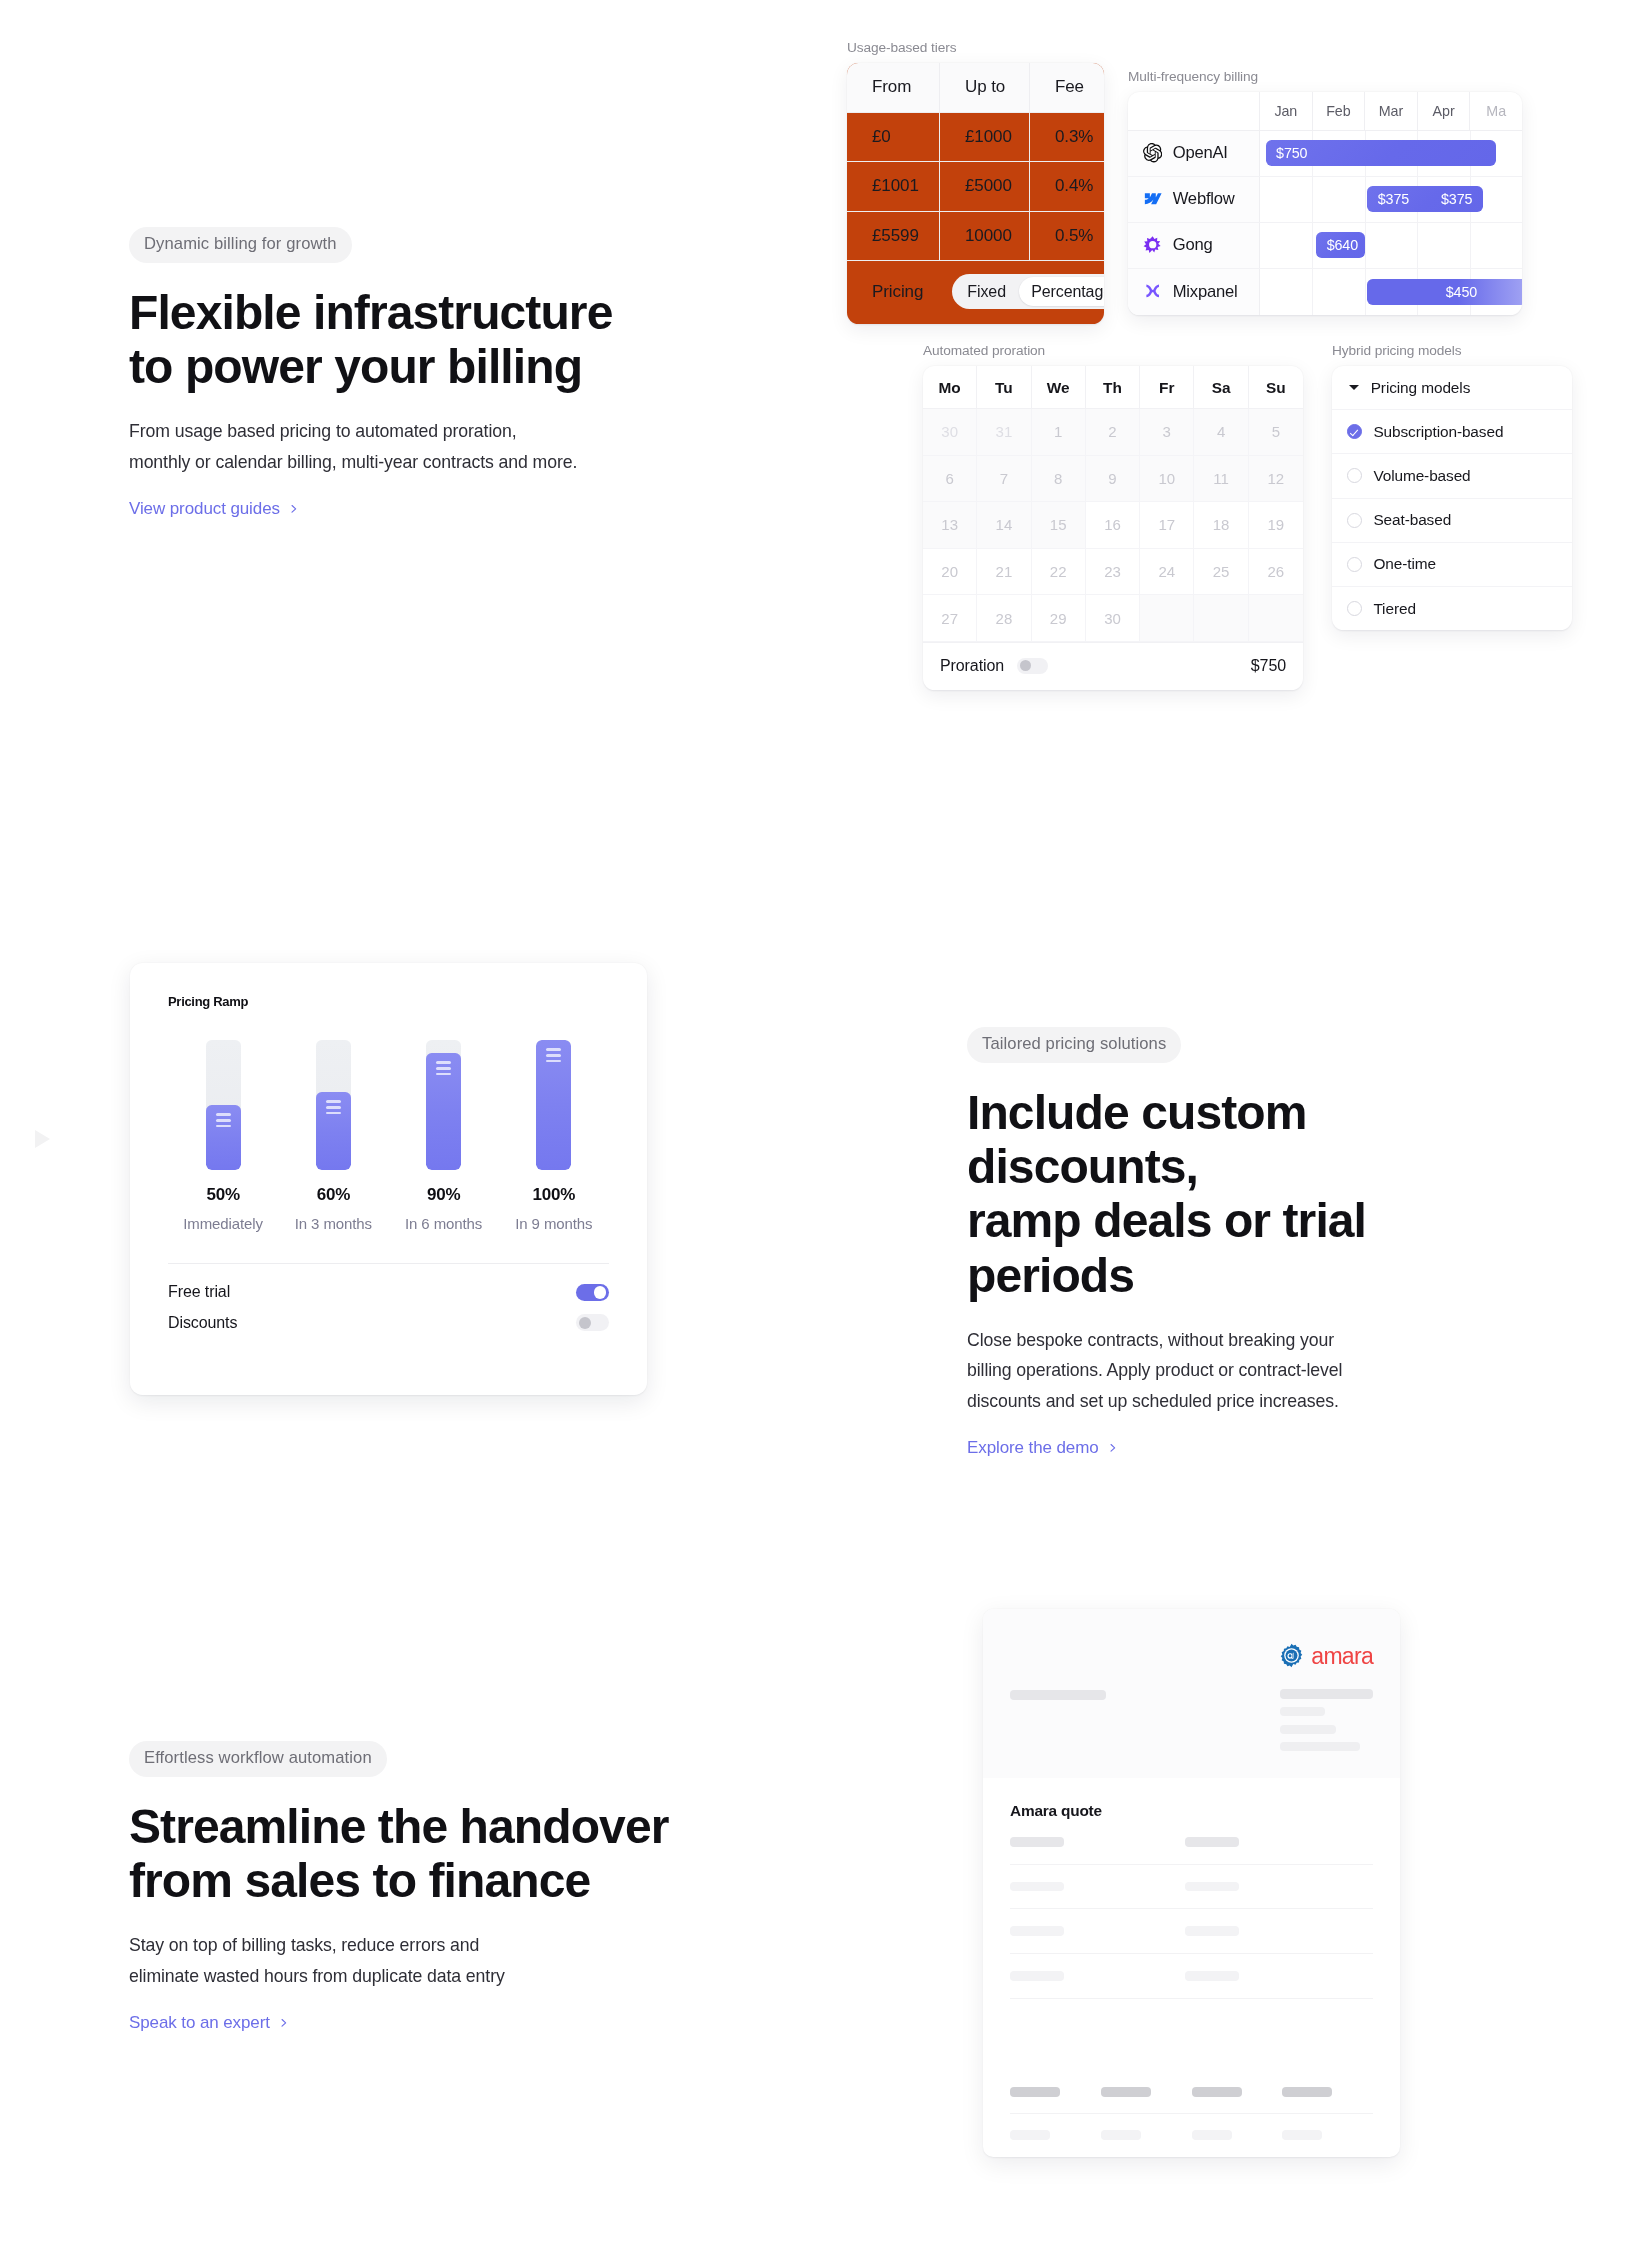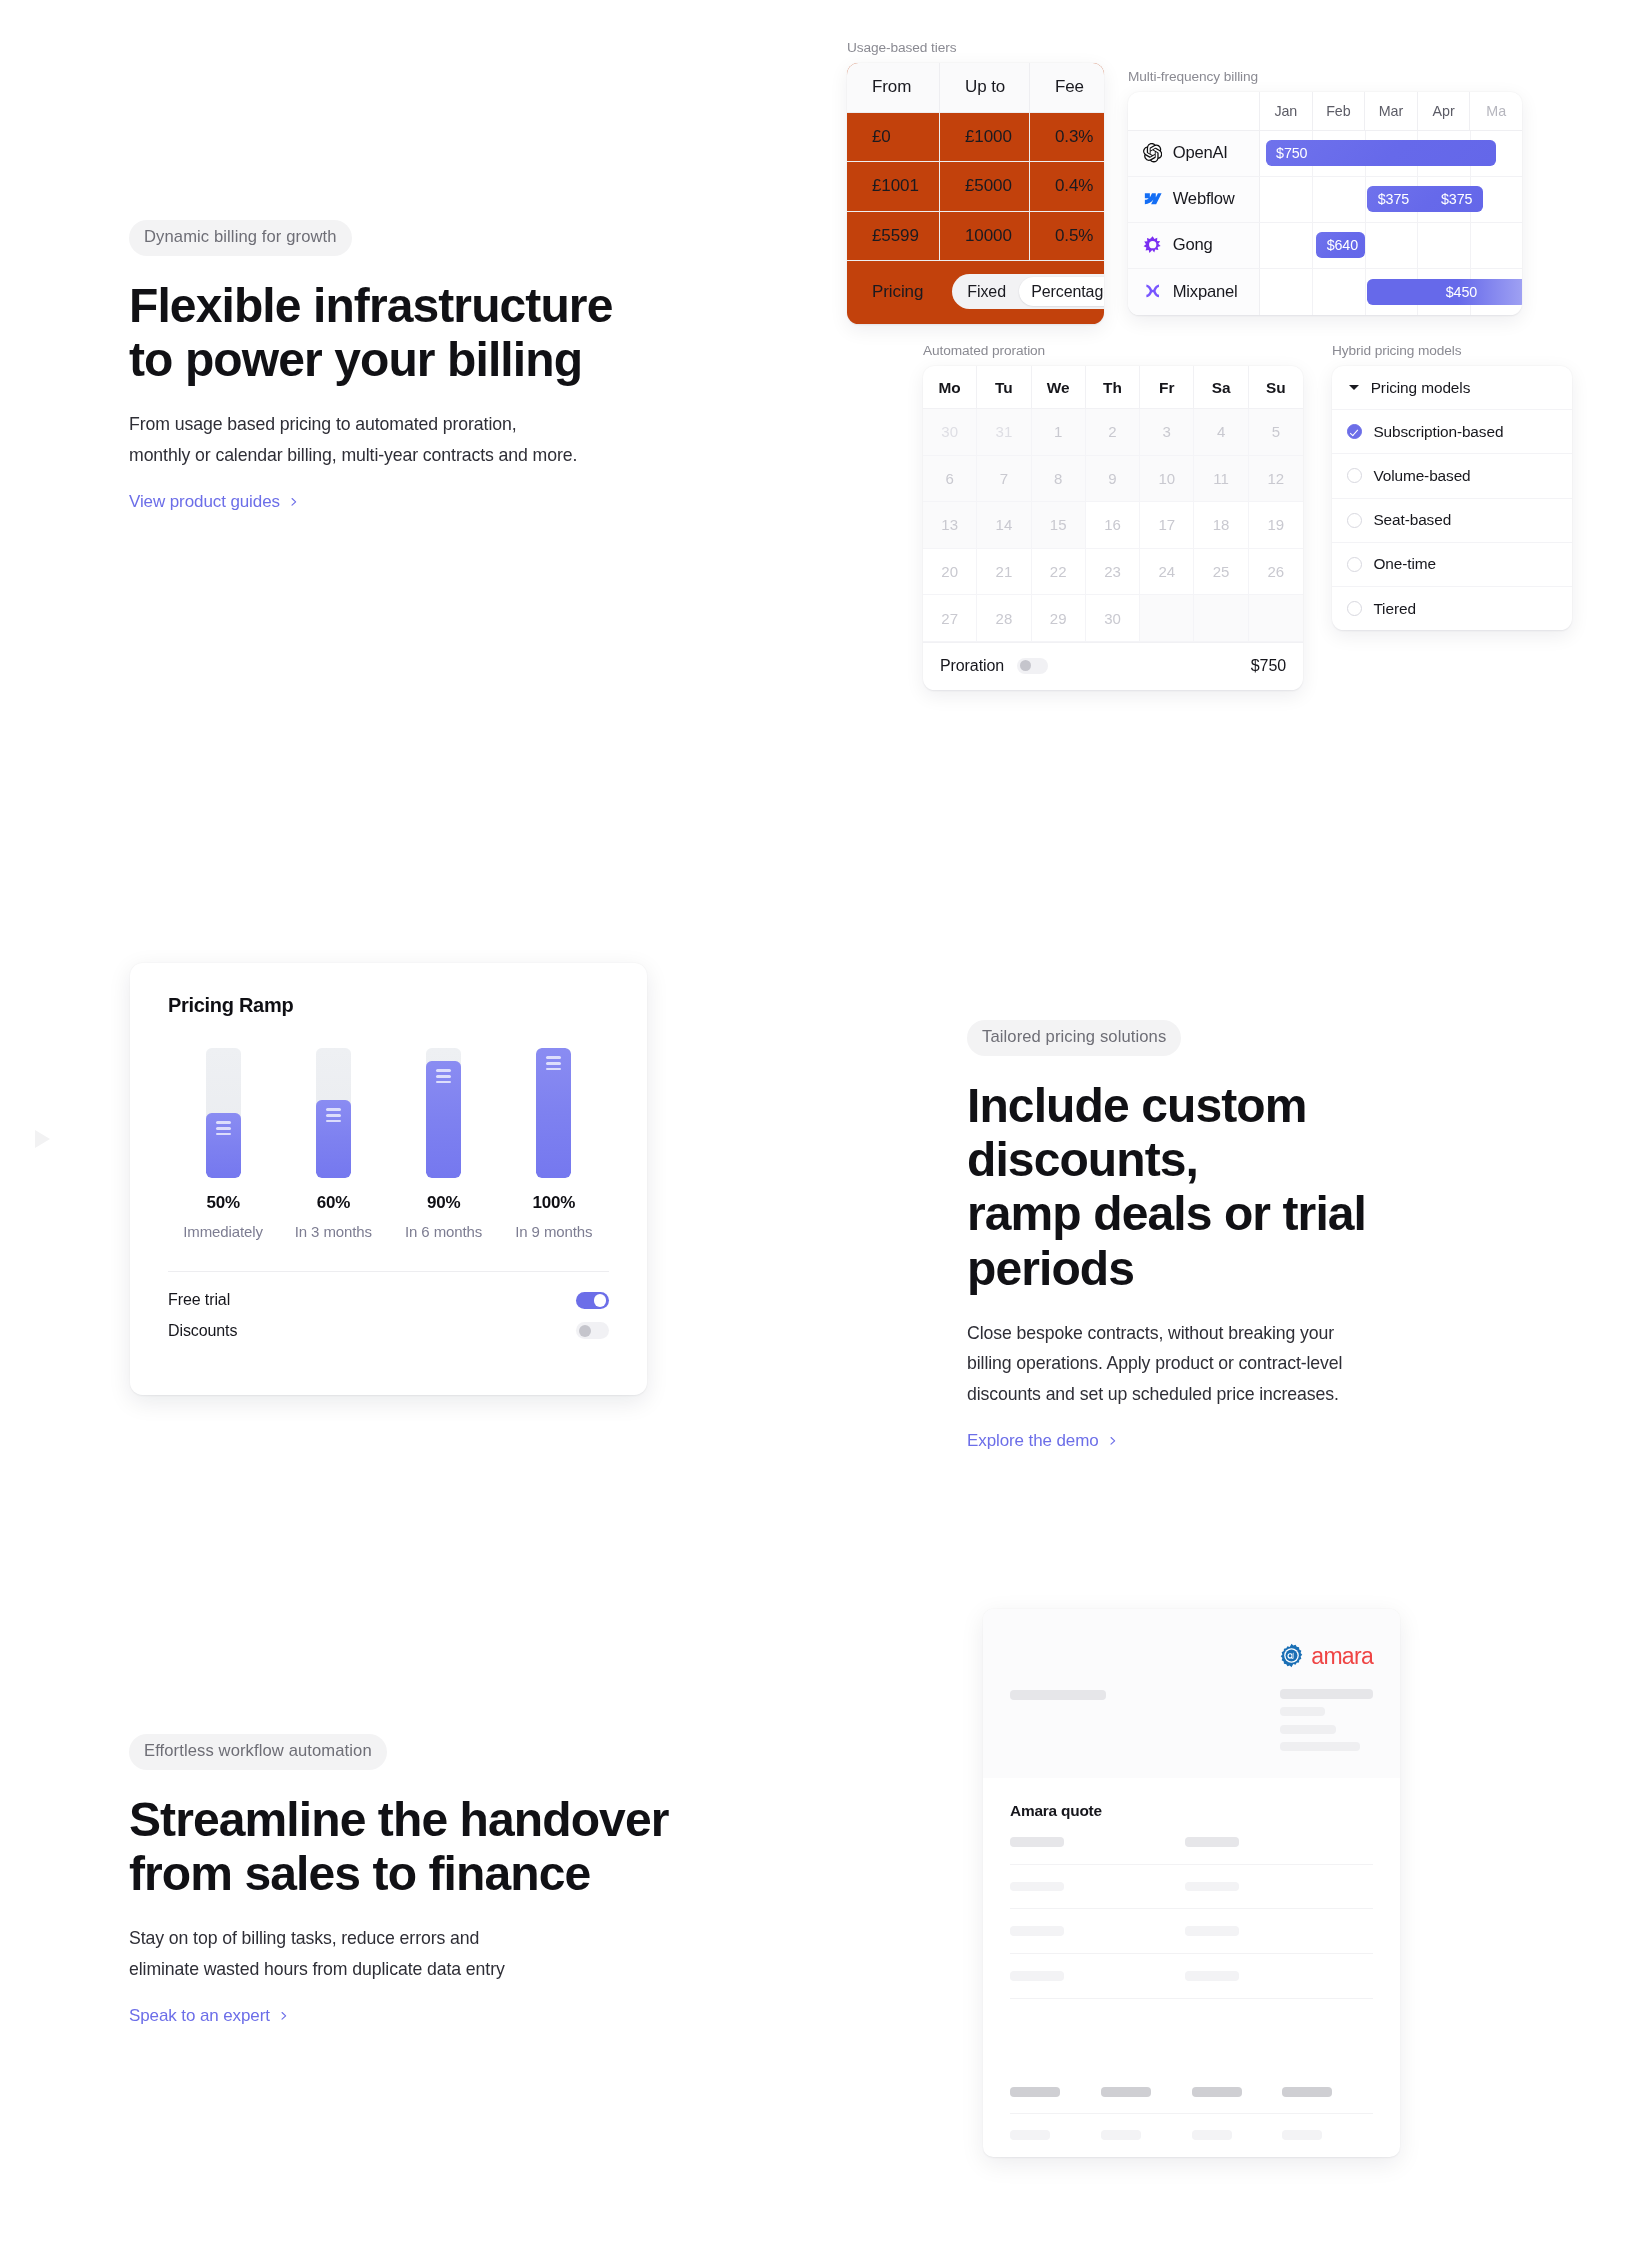--- a/index.html
+++ b/index.html
@@ -15,20 +15,21 @@
   
   .eyebrow {
     display: inline-block;
     background: #F3F3F4;
     color: #6E6E76;
     border-radius: 570px;
     font-size: 16.6px;
     line-height: 1;
     padding: 9px 15px 10.3px 15px;
     letter-spacing: 0.1px;
+    margin-top: 7px;
   }
   .headline {
     font-size: 48px;
     line-height: 1.13;
     font-weight: 700;
     color: #111115;
     letter-spacing: -0.9px;
     margin-top: 23px;
   }
   .body-copy {
@@ -198,21 +199,21 @@
     border: solid #fff; border-width: 0 1.4px 1.4px 0; transform: rotate(42deg);
   }
 
   
   .ramp-card {
     position: absolute; left: 130px; top: 963px; width: 517px; height: 432px;
     background: #fff; border-radius: 12.6px;
     box-shadow: 0 0.6px 1.7px rgba(16,18,40,.06), 0 6.9px 23px rgba(16,18,40,.09);
     padding: 31px 38px 0 38px;
   }
-  .ramp-title { font-size: 20px; font-weight: 700; color: #0F0F14; letter-spacing: -0.3px; }
+  .ramp-title { font-size: 13px; font-weight: 700; color: #0F0F14; letter-spacing: -0.3px; }
   .ramp-bars { display: flex; gap: 0; margin-top: 31px; }
   .ramp-item { flex: 1 1 0; display: flex; flex-direction: column; align-items: center; }
   .ramp-track {
     width: 35px; height: 130px; border-radius: 5.7px;
     background: linear-gradient(180deg,#EEF0F3 0%,#E9EBEF 100%);
     position: relative; overflow: hidden;
   }
   .ramp-fill {
     position: absolute; left: 0; right: 0; bottom: 0; border-radius: 5.7px;
     background: linear-gradient(180deg,#8A8CF2 0%,#7E81F0 50%,#7578EF 100%);

